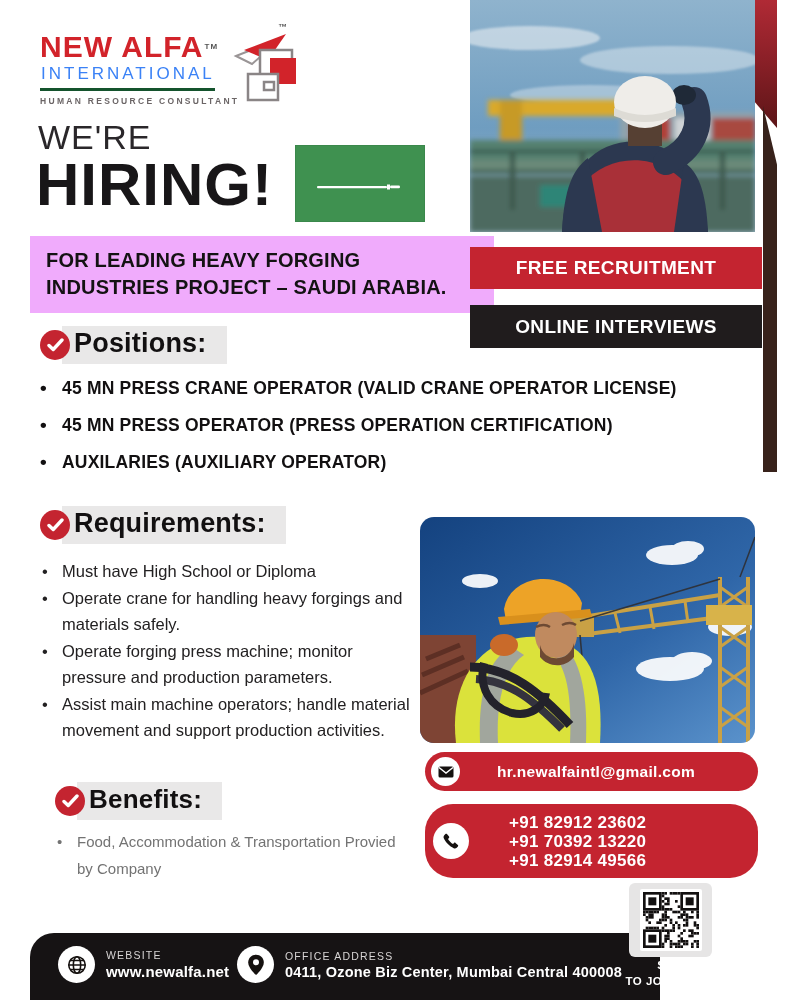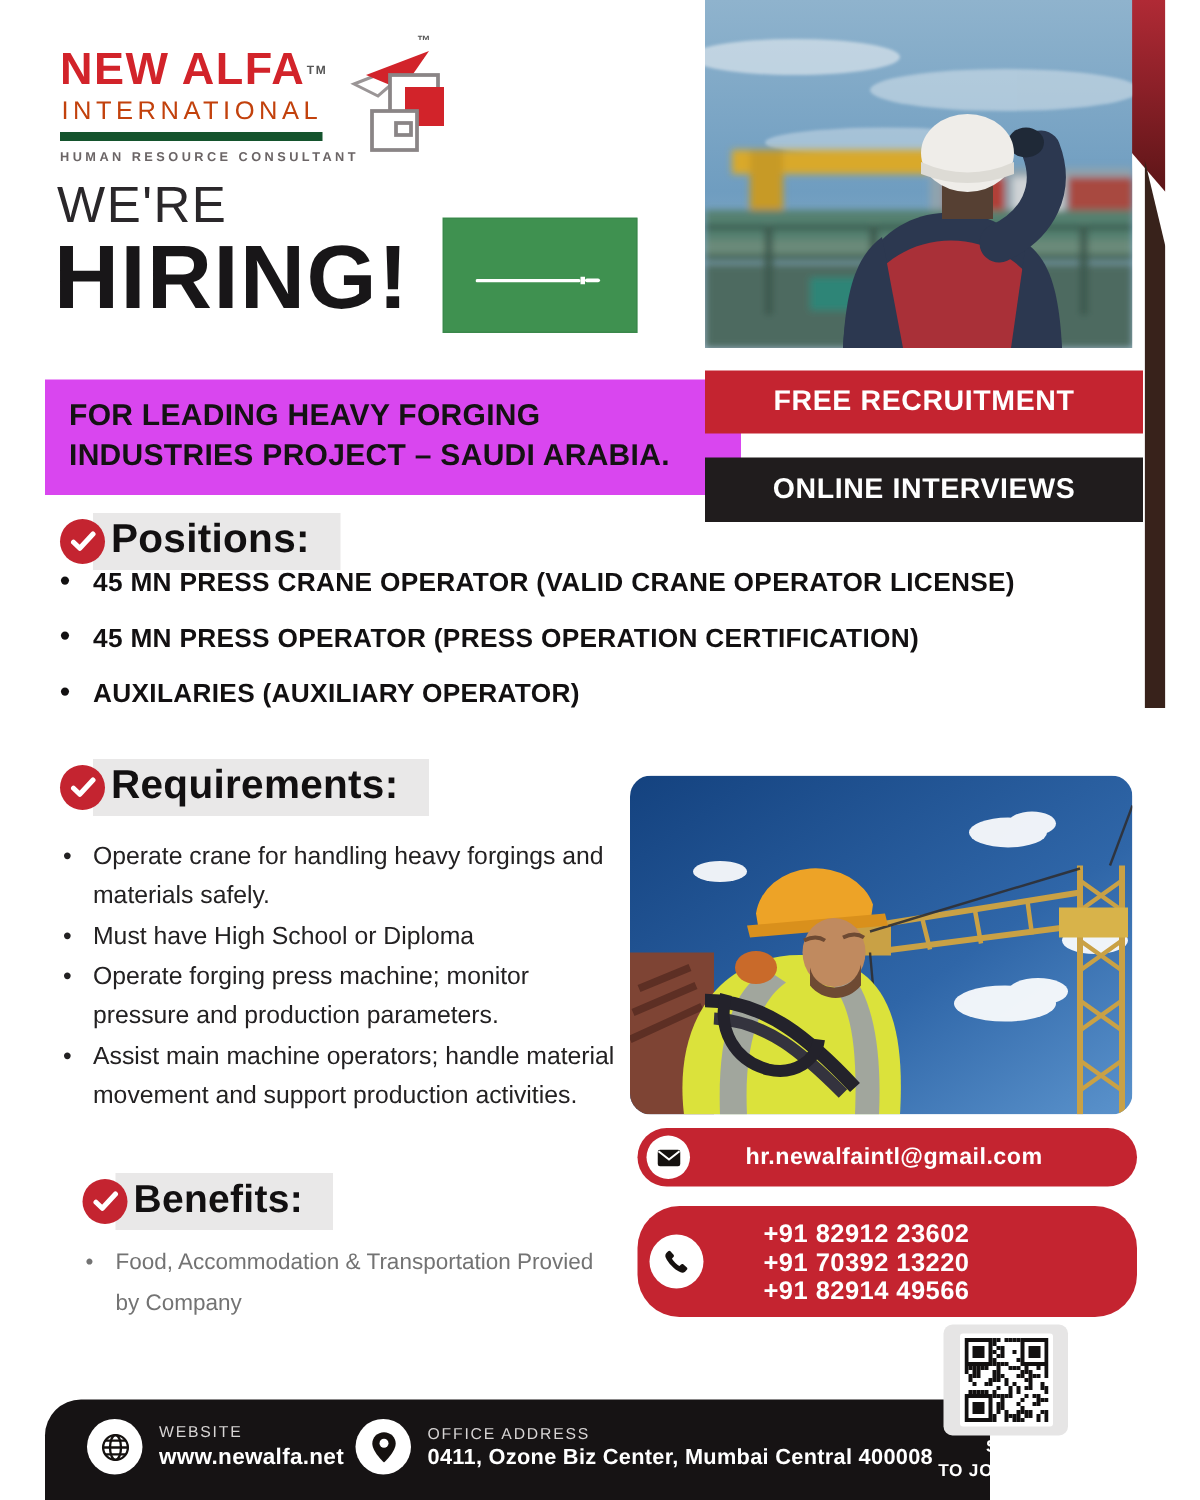--- a/index.html
+++ b/index.html
@@ -4,33 +4,33 @@
 <style>
   * { margin:0; padding:0; box-sizing:border-box; }
   html,body { background:#ffffff; }
   body { font-family:"Liberation Sans","DejaVu Sans",sans-serif; color:#1b1819; }
   #canvas { position:relative; width:800px; height:1000px; background:#fff; overflow:hidden; }
 
   
   .logo { position:absolute; left:40px; top:32px; width:220px; }
   .logo-name { font-size:30px; font-weight:800; color:#d2232a; letter-spacing:1px; line-height:30px; white-space:nowrap; }
   .logo-tm { font-size:8px; font-weight:700; color:#555; vertical-align:top; margin-left:1px; }
-  .logo-sub { font-size:17px; font-weight:500; letter-spacing:3px; color:#c2410c; padding:2px 0 4px 1px; border-bottom:6px solid #14532d; display:inline-block;text-align:center; }
+  .logo-sub { font-size:17px; font-weight:500; letter-spacing:3px; color:#3b82f6; padding:2px 0 4px 1px; border-bottom:3px solid #14532d; display:inline-block;text-align:center; }
   .logo-tag { font-size:8.5px; font-weight:700; letter-spacing:2.3px; color:#6b6566; margin-top:5px; }
   .logo-plane { position:absolute; left:168px; top:-12px; }
 
   
   .were   { position:absolute; left:38px; top:118px; font-size:34px; font-weight:500; color:#2a272a; letter-spacing:1px; }
   .hiring { position:absolute; left:36px; top:150px; font-size:60px; font-weight:800; color:#181618; letter-spacing:1px; }
   .flag { position:absolute; left:295px; top:145px; width:130px; height:77px; background:#3f9150;
           display:flex; flex-direction:column; align-items:center; justify-content:center; box-shadow:0 0 0 1px #35804580 inset; }
   .flag-text { color:#fff; font-size:13px; font-weight:700; direction:rtl; line-height:15px; text-align:center; padding:0 8px; }
   .flag-sword { margin-top:6px; }
 
-  .project-box { position:absolute; left:30px; top:253px; width:464px; background:#d946ef; padding:11px 16px 12px 16px; }
+  .project-box { position:absolute; left:30px; top:236px; width:464px; background:#f0abfc; padding:11px 16px 12px 16px; }
   .project-box div { font-size:20px; font-weight:800; line-height:27px; color:#141213; letter-spacing:.2px; }
 
   .badge { position:absolute; left:470px; width:292px; display:flex; align-items:center; justify-content:center;
            color:#fff; font-size:19px; font-weight:800; letter-spacing:.4px; }
   .badge-red   { top:247px; height:42px; background:#c42430; }
   .badge-black { top:305px; height:43px; background:#201c1d;text-align:right; }
 
   
   .ribbon { position:absolute; left:744px; top:0; width:33px; height:128px;
             background:linear-gradient(180deg,#b02a35 0%, #8c2028 45%, #5c1517 100%);
@@ -228,21 +228,21 @@
         <ellipse cx="84" cy="128" rx="14" ry="11" fill="#c96a2a"></ellipse>
         <path d="M84 92 A40 34 0 0 1 162 86 L160 100 L86 104 Z" fill="#eda327"></path>
         <path d="M78 100 L170 92 L172 100 L80 108 Z" fill="#d9901c"></path>
         <ellipse cx="136" cy="118" rx="21" ry="23" fill="#c08a5f"></ellipse>
         <path d="M120 128 C124 146 150 146 154 126 L154 140 C144 152 128 150 120 140 Z" fill="#6e4a33"></path>
         <path d="M116 110 Q124 106 130 110 M142 108 Q150 104 156 108" stroke="#6e4a33" stroke-width="2.5" fill="none"></path>
       </g>
     </svg>
   </div>
 
-  <div class="sec-head" style="left:40px; top:342px;justify-content:center;">
+  <div class="sec-head" style="left:40px; top:326px;justify-content:center;">
     <span class="check-badge">
       <svg width="17" height="14" viewBox="0 0 17 14">
           <path d="M2 7.5 L6.2 11.5 L15 2" stroke="#fff" stroke-width="3.4" fill="none" stroke-linecap="round" stroke-linejoin="round"></path>
         </svg>
     </span>
     <span class="sec-title">Positions:</span>
   </div>
   <ul class="plist">
     <li>45 MN PRESS CRANE OPERATOR (VALID CRANE OPERATOR LICENSE)</li>
     <li>45 MN PRESS OPERATOR (PRESS OPERATION CERTIFICATION)</li>
@@ -251,22 +251,22 @@
 
   <div class="sec-head" style="left:40px; top:506px;">
     <span class="check-badge">
       <svg width="17" height="14" viewBox="0 0 17 14">
           <path d="M2 7.5 L6.2 11.5 L15 2" stroke="#fff" stroke-width="3.4" fill="none" stroke-linecap="round" stroke-linejoin="round"></path>
         </svg>
     </span>
     <span class="sec-title">Requirements:</span>
   </div>
   <ul class="rlist">
+    <li>Must have High School or Diploma</li>
     <li>Operate crane for handling heavy forgings and materials safely.</li>
-    <li>Must have High School or Diploma</li>
     <li>Operate forging press machine; monitor pressure and production parameters.</li>
     <li>Assist main machine operators; handle material movement and support production activities.</li>
   </ul>
 
   <div class="sec-head" style="left:55px; top:782px;">
     <span class="check-badge">
       <svg width="17" height="14" viewBox="0 0 17 14">
           <path d="M2 7.5 L6.2 11.5 L15 2" stroke="#fff" stroke-width="3.4" fill="none" stroke-linecap="round" stroke-linejoin="round"></path>
         </svg>
     </span>

